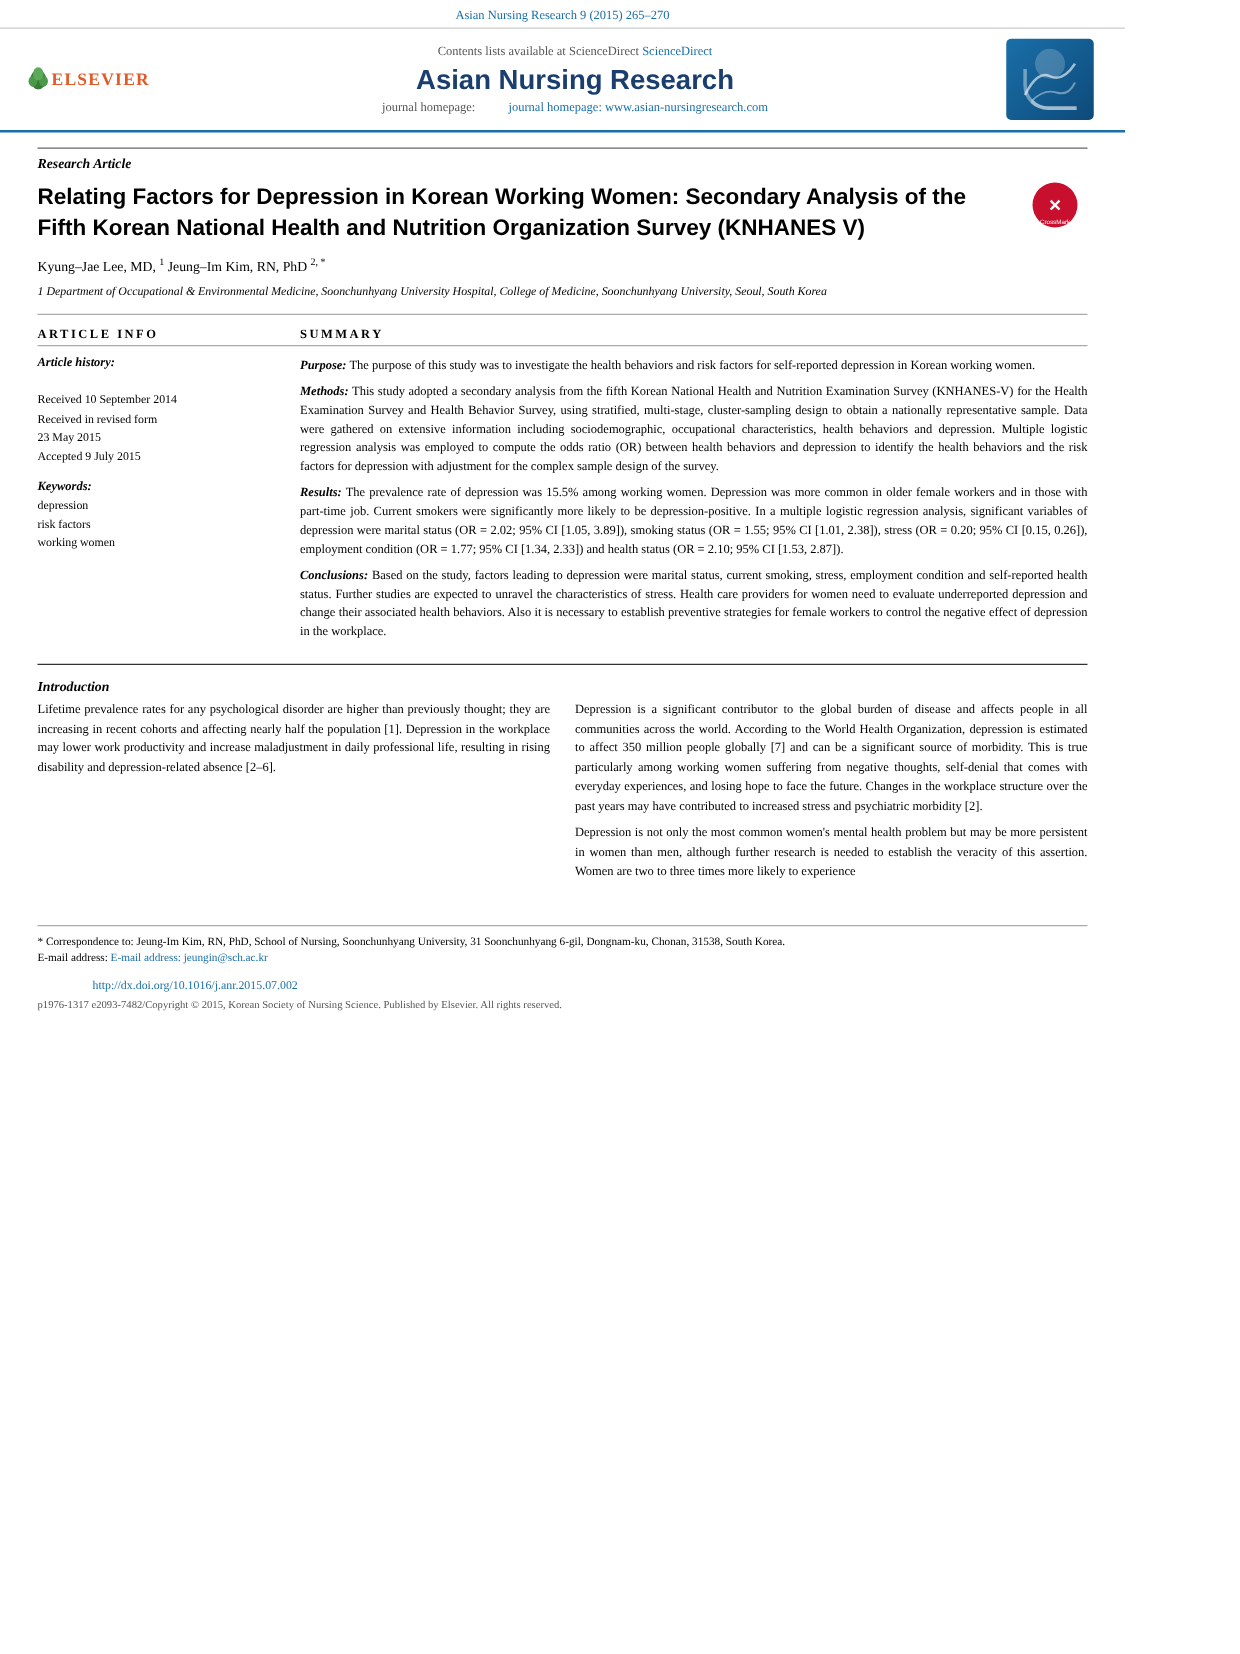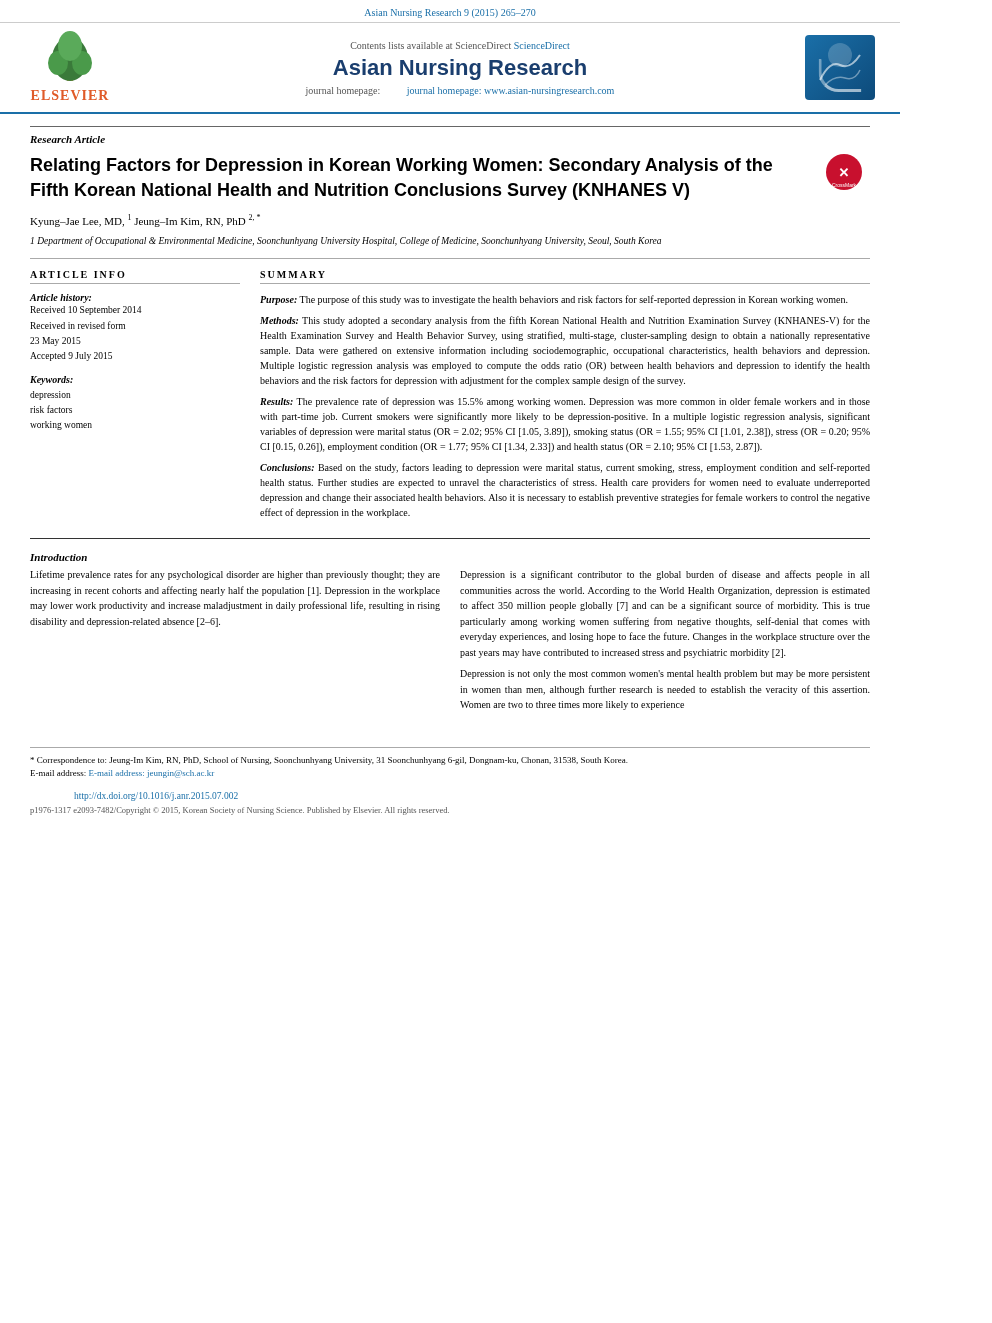--- a/index.html
+++ b/index.html
@@ -30,21 +30,21 @@
     
     .journal-header {
       display: flex;
       align-items: center;
       padding: 8px 20px;
       border-bottom: 2px solid #1a6fa8;
     }
     .journal-header .elsevier-logo {
       width: 100px;
       display: flex;
-      flex-direction: column;
+      flex-direction: row;
       align-items: center;
     }
     .elsevier-tree {
       width: 60px;
       height: 55px;
     }
     .elsevier-text {
       font-size: 14px;
       font-weight: bold;
       color: #e05b29;
@@ -153,21 +153,20 @@
       line-height: 1.4;
     }
     .divider {
       border: none;
       border-top: 1px solid #aaa;
       margin: 10px 0;
     }
     
     .two-col {
       display: flex;
-      gap: 20px;
       margin-bottom: 10px;
     }
     .col-left {
       width: 210px;
       flex-shrink: 0;
     }
     .col-right {
       flex: 1;
     }
     .section-label {
@@ -177,21 +176,21 @@
       color: #000;
       border-bottom: 1px solid #aaa;
       padding-bottom: 3px;
       margin-bottom: 8px;
       text-transform: uppercase;
     }
     .article-history-label {
       font-size: 10px;
       font-style: italic;
       font-weight: bold;
-      margin-bottom: 0;
+      margin-bottom: 17px;
     }
     .history-item {
       font-size: 9.5px;
       color: #000;
       line-height: 1.6;
     }
     .keywords-label {
       font-size: 10px;
       font-style: italic;
       font-weight: bold;
@@ -330,21 +329,21 @@
         </svg>
       </div>
     </div>
   </div>
 
   <div class="article-content">
 
     <div class="article-type">Research Article</div>
 
     <div class="article-title-section">
-      <div class="article-title">Relating Factors for Depression in Korean Working Women: Secondary Analysis of the Fifth Korean National Health and Nutrition Conclusions Survey (KNHANES V)</div>
+      <div class="article-title">Relating Factors for Depression in Korean Working Women: Secondary Analysis of the Fifth Korean National Health and Nutrition Organization Survey (KNHANES V)</div>
       <div class="crossmark">
         <svg class="crossmark-svg" viewBox="0 0 38 38">
           <circle cx="19" cy="19" r="18" fill="#c8102e"></circle>
           <text x="19" y="24" text-anchor="middle" font-size="13" font-weight="bold" fill="white" font-family="Arial">✕</text>
           <text x="19" y="34" text-anchor="middle" font-size="5" fill="white" font-family="Arial">CrossMark</text>
         </svg>
       </div>
     </div>
 
     <div class="authors-line">

